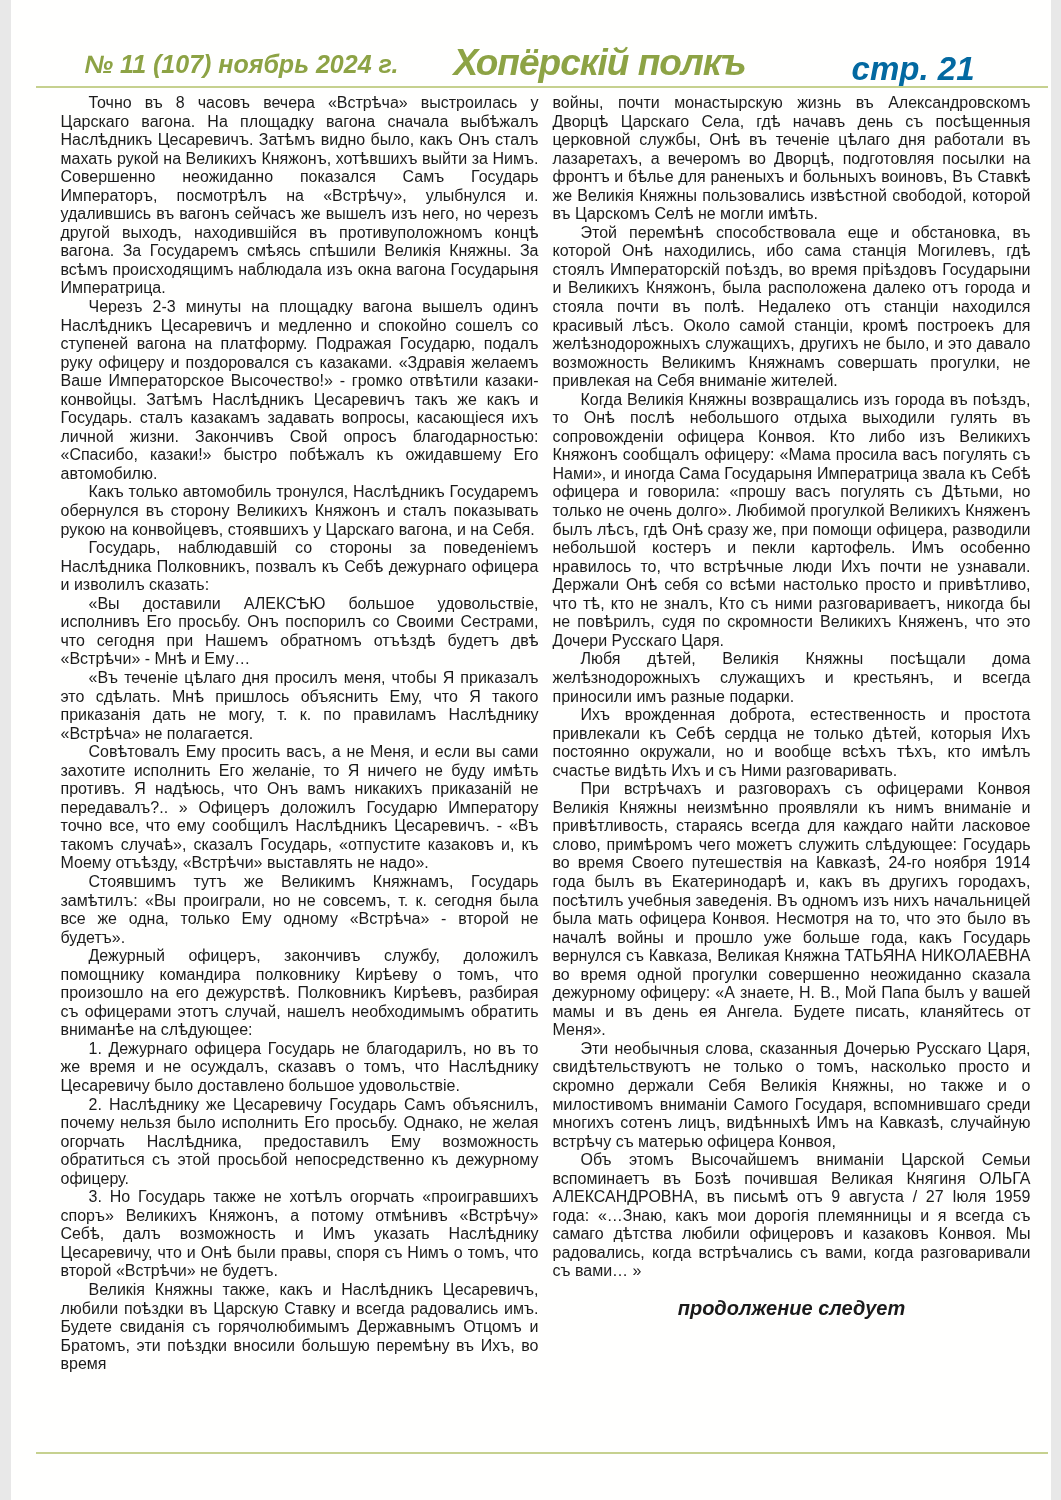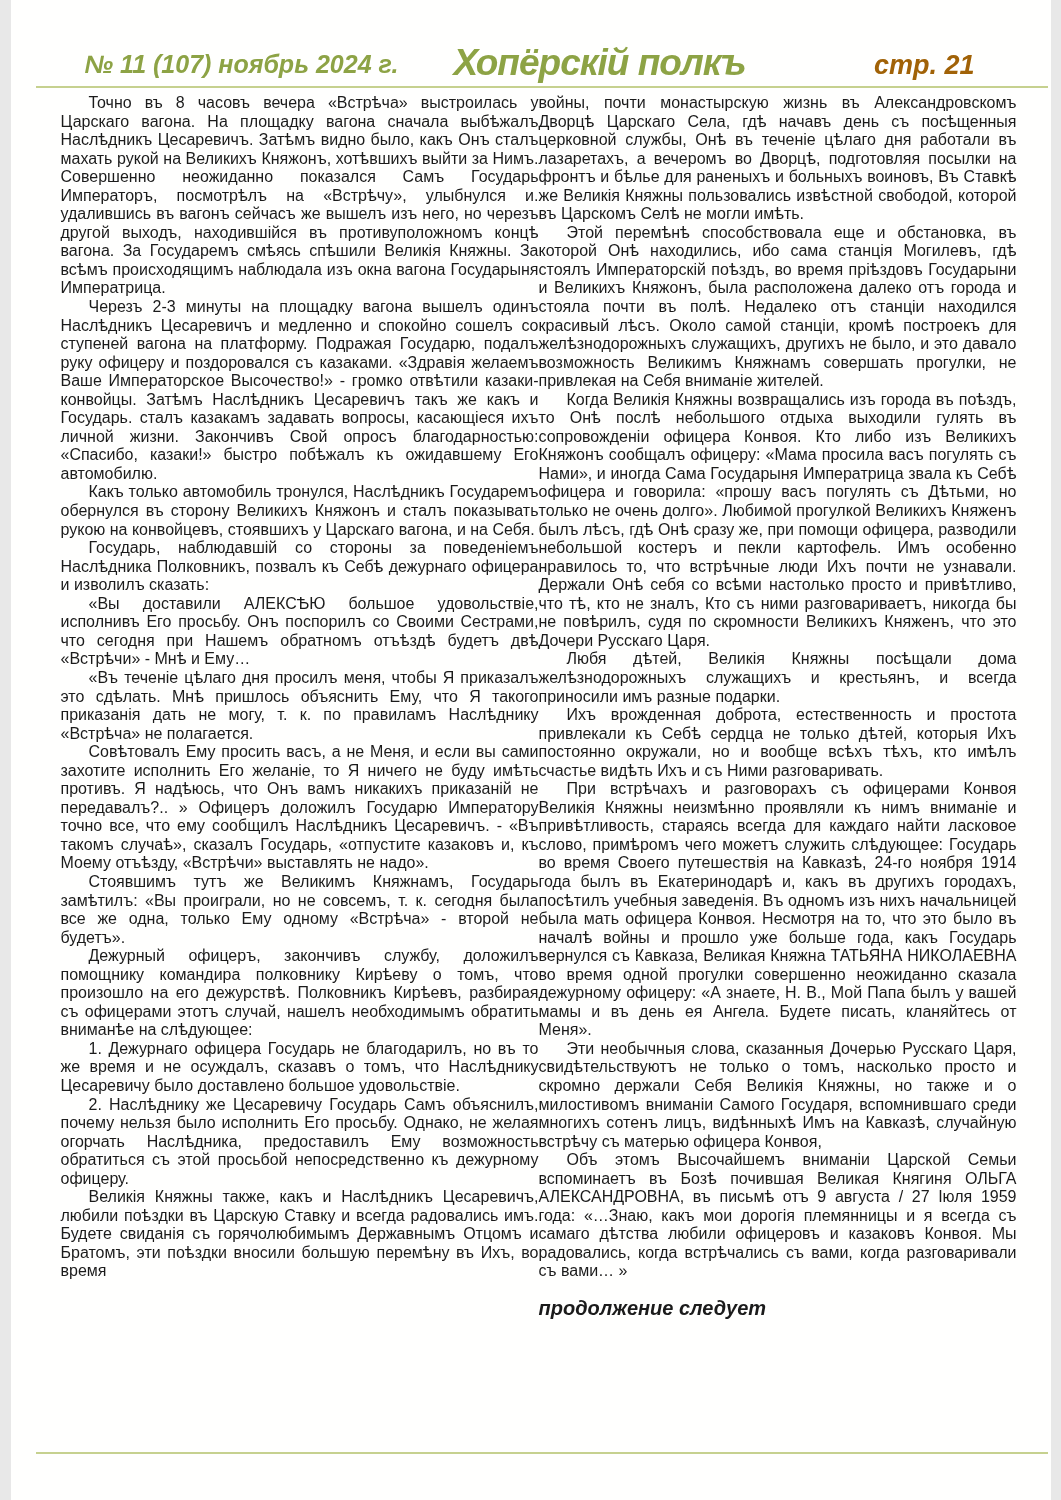--- a/index.html
+++ b/index.html
@@ -15,42 +15,42 @@
     font-size:25px; font-weight:bold; font-style:italic; color:#8da345;
     white-space:nowrap;
   }
   .hdr-title {
     position:absolute; left:443px; top:42px;
     font-size:37px; font-weight:bold; font-style:italic; color:#8da345;
     white-space:nowrap; letter-spacing:-1px;text-align:right;
   }
   .hdr-page {
     position:absolute; right:76px; top:50px;
-    font-size:27px; font-weight:bold; font-style:italic; color:#a16207;
+    font-size:33px; font-weight:bold; font-style:italic; color:#0369a1;
     white-space:nowrap;
   }
   .rule { position:absolute; height:2px; background:#c6d18f; left:25px; width:1012px; }
   .rule-top { top:86px; }
   .rule-bottom { top:1452px; }
   
   .columns {
     position:absolute; top:94px; left:50px; right:40px;
-    display:flex; 
+    display:flex; gap:14px;
   }
   .col {
     width:478px; flex:0 0 478px;
     text-align:justify;
     font-size:16px; line-height:18.55px; color:#1b1b1b;
   }
   .para { margin:0; text-indent:28px; }
   .para.no-indent { text-indent:0; }
   .para.fill-last { text-align-last:justify; }
   .continuation {
     margin-top:18px;
-    text-align:left;
+    text-align:center;
     font-weight:bold; font-style:italic;
     font-size:20px; color:#1b1b1b;
   }
 </style>
 </head>
 <body>
 
 <div class="page">
 
   <div class="hdr">
@@ -67,20 +67,21 @@
         <p class="para">Черезъ 2-3 минуты на площадку вагона вышелъ одинъ Наслѣдникъ Цесаревичъ и медленно и спокойно сошелъ со ступеней вагона на платформу. Подражая Государю, подалъ руку офицеру и поздоровался съ казаками. «Здравія желаемъ Ваше Императорское Высочество!» - громко отвѣтили казаки-конвойцы. Затѣмъ Наслѣдникъ Цесаревичъ такъ же какъ и Государь. сталъ казакамъ задавать вопросы, касающіеся ихъ личной жизни. Закончивъ Свой опросъ благодарностью: «Спасибо, казаки!» быстро побѣжалъ къ ожидавшему Его автомобилю.</p>
         <p class="para">Какъ только автомобиль тронулся, Наслѣдникъ Государемъ обернулся въ сторону Великихъ Княжонъ и сталъ показывать рукою на конвойцевъ, стоявшихъ у Царскаго вагона, и на Себя.</p>
         <p class="para">Государь, наблюдавшій со стороны за поведеніемъ Наслѣдника Полковникъ, позвалъ къ Себѣ дежурнаго офицера и изволилъ сказать:</p>
         <p class="para">«Вы доставили АЛЕКСѢЮ большое удовольствіе, исполнивъ Его просьбу. Онъ поспорилъ со Своими Сестрами, что сегодня при Нашемъ обратномъ отъѣздѣ будетъ двѣ «Встрѣчи» - Мнѣ и Ему…</p>
         <p class="para">«Въ теченіе цѣлаго дня просилъ меня, чтобы Я приказалъ это сдѣлать. Мнѣ пришлось объяснить Ему, что Я такого приказанія дать не могу, т. к. по правиламъ Наслѣднику «Встрѣча» не полагается.</p>
         <p class="para">Совѣтовалъ Ему просить васъ, а не Меня, и если вы сами захотите исполнить Его желаніе, то Я ничего не буду имѣть противъ. Я надѣюсь, что Онъ вамъ никакихъ приказаній не передавалъ?.. » Офицеръ доложилъ Государю Императору точно все, что ему сообщилъ Наслѣдникъ Цесаревичъ. - «Въ такомъ случаѣ», сказалъ Государь, «отпустите казаковъ и, къ Моему отъѣзду, «Встрѣчи» выставлять не надо».</p>
         <p class="para">Стоявшимъ тутъ же Великимъ Княжнамъ, Государь замѣтилъ: «Вы проиграли, но не совсемъ, т. к. сегодня была все же одна, только Ему одному «Встрѣча» - второй не будетъ».</p>
         <p class="para">Дежурный офицеръ, закончивъ службу, доложилъ помощнику командира полковнику Кирѣеву о томъ, что произошло на его дежурствѣ. Полковникъ Кирѣевъ, разбирая съ офицерами этотъ случай, нашелъ необходимымъ обратить вниманѣе на слѣдующее:</p>
         <p class="para">1. Дежурнаго офицера Государь не благодарилъ, но въ то же время и не осуждалъ, сказавъ о томъ, что Наслѣднику Цесаревичу было доставлено большое удовольствіе.</p>
         <p class="para">2. Наслѣднику же Цесаревичу Государь Самъ объяснилъ, почему нельзя было исполнить Его просьбу. Однако, не желая огорчать Наслѣдника, предоставилъ Ему возможность обратиться съ этой просьбой непосредственно къ дежурному офицеру.</p>
+        <p class="para">3. Но Государь также не хотѣлъ огорчать «проигравшихъ споръ» Великихъ Княжонъ, а потому отмѣнивъ «Встрѣчу» Себѣ, далъ возможность и Имъ указать Наслѣднику Цесаревичу, что и Онѣ были правы, споря съ Нимъ о томъ, что второй «Встрѣчи» не будетъ.</p>
         <p class="para fill-last">Великія Княжны также, какъ и Наслѣдникъ Цесаревичъ, любили поѣздки въ Царскую Ставку и всегда радовались имъ. Будете свиданія съ горячолюбимымъ Державнымъ Отцомъ и Братомъ, эти поѣздки вносили большую перемѣну въ Ихъ, во время</p>
       </div>
     <div class="col" id="col-right">
         <p class="para no-indent">войны, почти монастырскую жизнь въ Александровскомъ Дворцѣ Царскаго Села, гдѣ начавъ день съ посѣщенныя церковной службы, Онѣ въ теченіе цѣлаго дня работали въ лазаретахъ, а вечеромъ во Дворцѣ, подготовляя посылки на фронтъ и бѣлье для раненыхъ и больныхъ воиновъ, Въ Ставкѣ же Великія Княжны пользовались извѣстной свободой, которой въ Царскомъ Селѣ не могли имѣть.</p>
         <p class="para">Этой перемѣнѣ способствовала еще и обстановка, въ которой Онѣ находились, ибо сама станція Могилевъ, гдѣ стоялъ Императорскій поѣздъ, во время пріѣздовъ Государыни и Великихъ Княжонъ, была расположена далеко отъ города и стояла почти въ полѣ. Недалеко отъ станціи находился красивый лѣсъ. Около самой станціи, кромѣ построекъ для желѣзнодорожныхъ служащихъ, другихъ не было, и это давало возможность Великимъ Княжнамъ совершать прогулки, не привлекая на Себя вниманіе жителей.</p>
         <p class="para">Когда Великія Княжны возвращались изъ города въ поѣздъ, то Онѣ послѣ небольшого отдыха выходили гулять въ сопровожденіи офицера Конвоя. Кто либо изъ Великихъ Княжонъ сообщалъ офицеру: «Мама просила васъ погулять съ Нами», и иногда Сама Государыня Императрица звала къ Себѣ офицера и говорила: «прошу васъ погулять съ Дѣтьми, но только не очень долго». Любимой прогулкой Великихъ Княженъ былъ лѣсъ, гдѣ Онѣ сразу же, при помощи офицера, разводили небольшой костеръ и пекли картофель. Имъ особенно нравилось то, что встрѣчные люди Ихъ почти не узнавали. Держали Онѣ себя со всѣми настолько просто и привѣтливо, что тѣ, кто не зналъ, Кто съ ними разговариваетъ, никогда бы не повѣрилъ, судя по скромности Великихъ Княженъ, что это Дочери Русскаго Царя.</p>
         <p class="para">Любя дѣтей, Великія Княжны посѣщали дома желѣзнодорожныхъ служащихъ и крестьянъ, и всегда приносили имъ разные подарки.</p>
         <p class="para">Ихъ врожденная доброта, естественность и простота привлекали къ Себѣ сердца не только дѣтей, которыя Ихъ постоянно окружали, но и вообще всѣхъ тѣхъ, кто имѣлъ счастье видѣть Ихъ и съ Ними разговаривать.</p>
         <p class="para">При встрѣчахъ и разговорахъ съ офицерами Конвоя Великія Княжны неизмѣнно проявляли къ нимъ вниманіе и привѣтливость, стараясь всегда для каждаго найти ласковое слово, примѣромъ чего можетъ служить слѣдующее: Государь во время Своего путешествія на Кавказѣ, 24-го ноября 1914 года былъ въ Екатеринодарѣ и, какъ въ другихъ городахъ, посѣтилъ учебныя заведенія. Въ одномъ изъ нихъ начальницей была мать офицера Конвоя. Несмотря на то, что это было въ началѣ войны и прошло уже больше года, какъ Государь вернулся съ Кавказа, Великая Княжна ТАТЬЯНА НИКОЛАЕВНА во время одной прогулки совершенно неожиданно сказала дежурному офицеру: «А знаете, Н. В., Мой Папа былъ у вашей мамы и въ день ея Ангела. Будете писать, кланяйтесь от Меня».</p>
         <p class="para">Эти необычныя слова, сказанныя Дочерью Русскаго Царя, свидѣтельствуютъ не только о томъ, насколько просто и скромно держали Себя Великія Княжны, но также и о милостивомъ вниманіи Самого Государя, вспомнившаго среди многихъ сотенъ лицъ, видѣнныхѣ Имъ на Кавказѣ, случайную встрѣчу съ матерью офицера Конвоя,</p>

